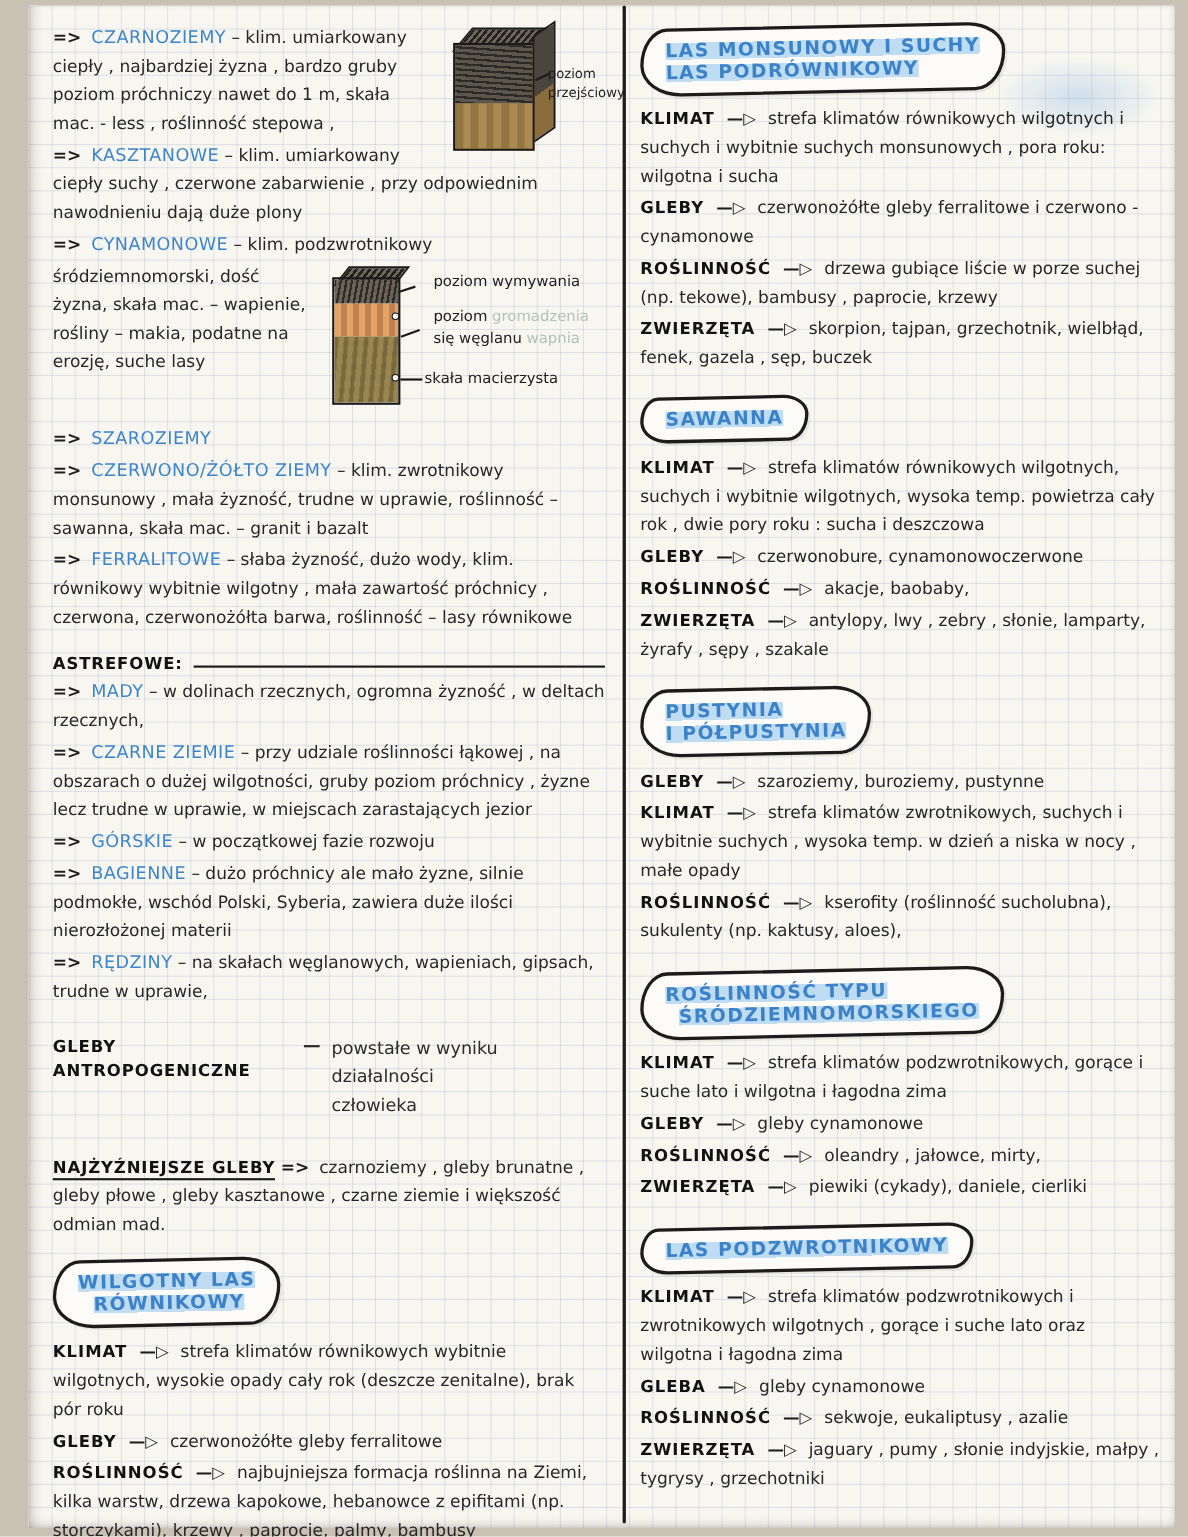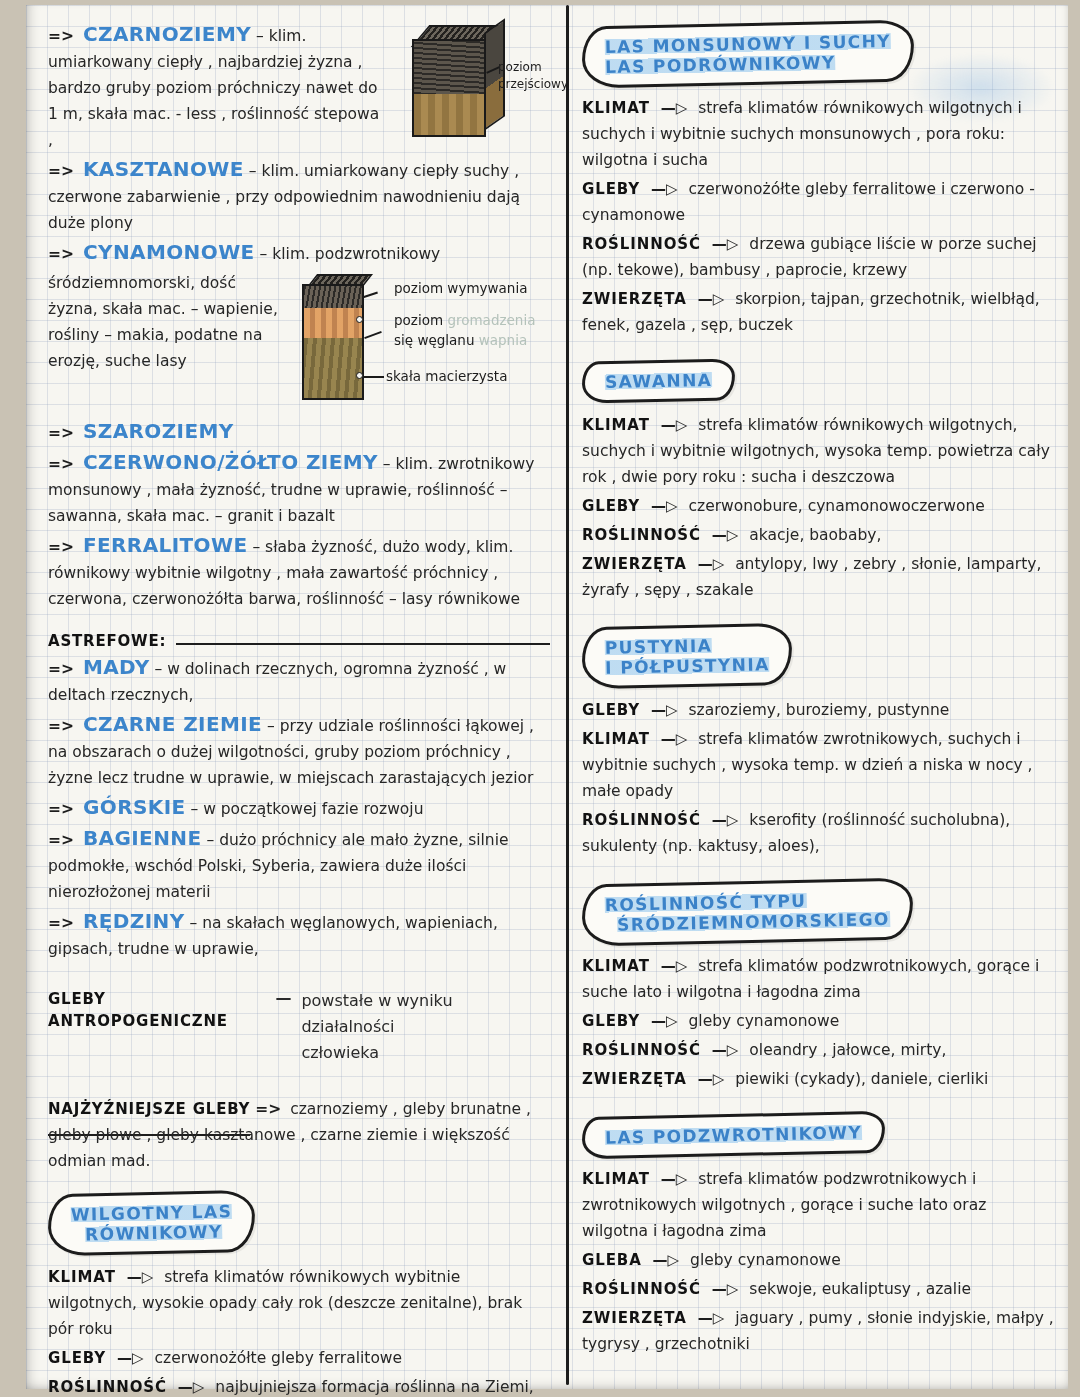--- a/index.html
+++ b/index.html
@@ -17,25 +17,25 @@
   .divider{position:absolute;left:540px;top:0;bottom:4px;width:3px;background:#1d1d1d;border-radius:2px;}
   .smudge{position:absolute;left:880px;top:48px;width:150px;height:70px;
           background:radial-gradient(ellipse at center, rgba(125,175,225,.33), rgba(125,175,225,0) 70%);
           filter:blur(2px);}
   .col-left{position:absolute;left:22px;top:16px;width:502px;}
   .col-right{position:absolute;left:556px;top:10px;width:474px;}
 
   .p{margin:0 0 3px;line-height:26px;font-size:15.5px;}
   .desc{color:#262626;}
   .dbl{font-weight:700;color:#1d1d1d;padding-right:4px;}
-  .soil-name{color:#3c85cb;font-weight:700;font-size:20px;letter-spacing:.4px;text-align:right;}
+  .soil-name{color:#3c85cb;font-weight:400;font-size:16px;letter-spacing:.4px;text-align:right;}
   .row-label{font-weight:800;color:#121212;letter-spacing:.9px;font-size:15px;}
   .arr{font-weight:600;color:#1d1d1d;padding:0 6px;font-size:15px;}
   .black-term{font-weight:800;color:#121212;letter-spacing:.8px;font-size:15px;}
-  .underl{border-bottom:2px solid #1d1d1d;padding-bottom:16px;margin-top:43px;}
+  .underl{border-bottom:2px solid #1d1d1d;padding-bottom:1px;margin-top:43px;}
 
   .cloud{display:inline-block;padding:8px 20px;border:3px solid #1c1c1c;background:#fcfbf7;
          border-radius:34px 46px 38px 50px / 46px 34px 50px 38px;transform:rotate(-1.2deg);
          box-shadow:2px 2px 0 rgba(0,0,0,.06);}
   .cloud-line{display:block;font-weight:800;font-size:17px;letter-spacing:1.4px;color:#3b82c8;
               background:linear-gradient(transparent 12%, rgba(170,210,240,.75) 12% 88%, transparent 88%);
               width:max-content;}
   .cloud-wrap{margin:18px 0 10px;}
 
   .astro{display:flex;align-items:center;margin:20px 0 4px;}

